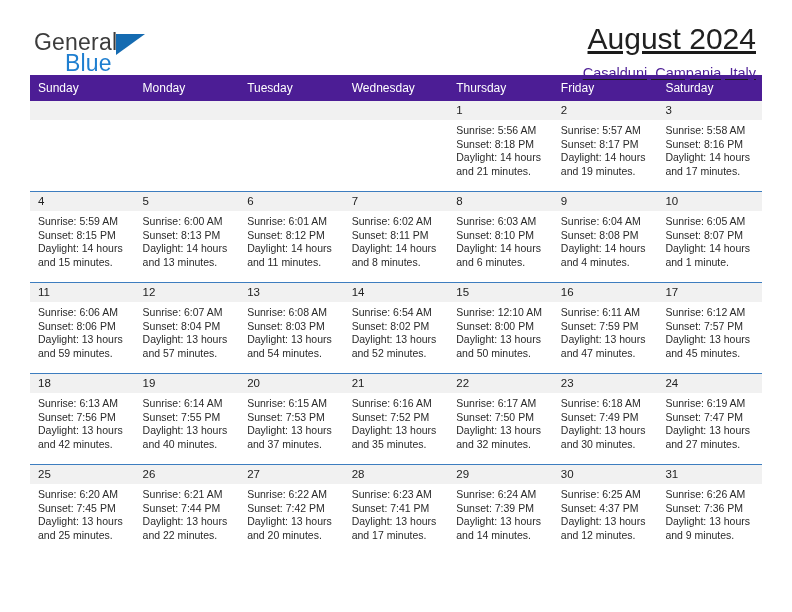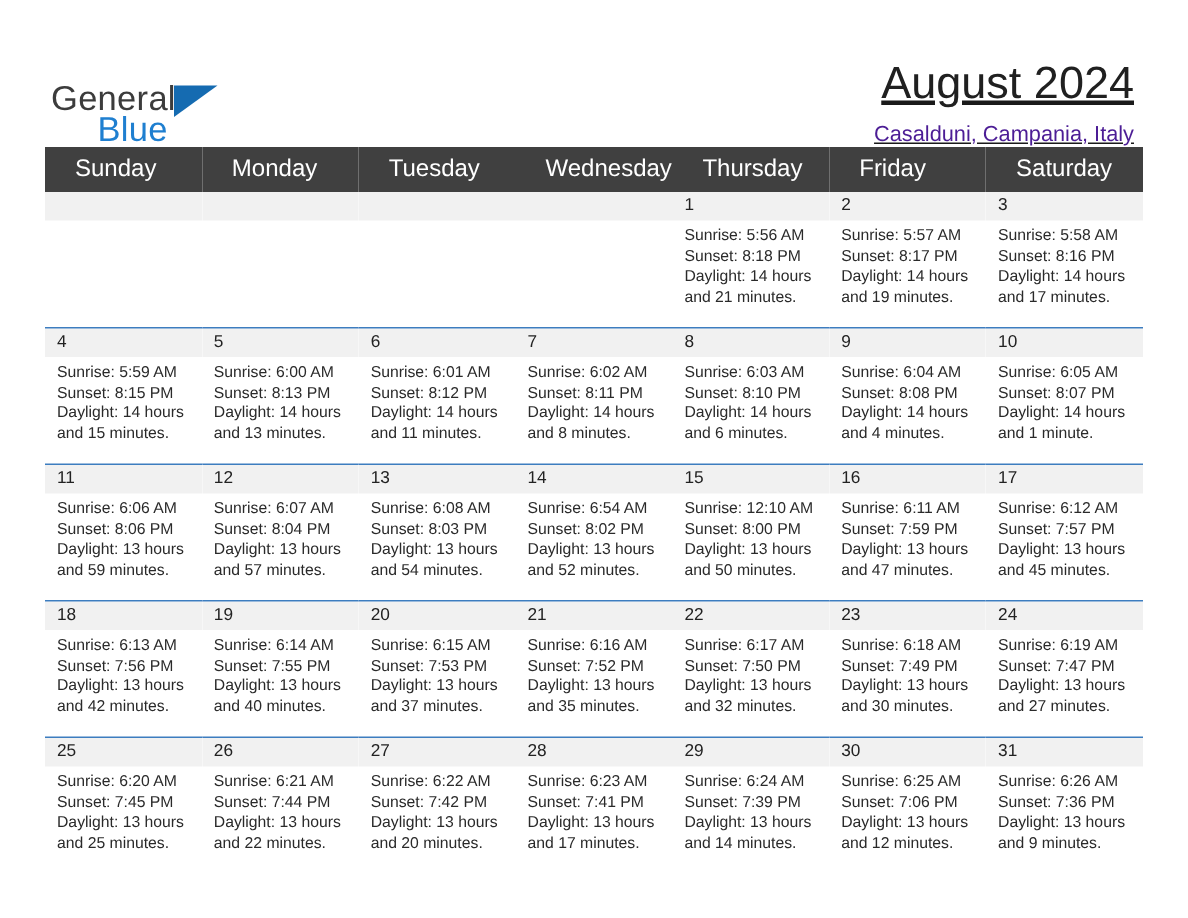--- a/index.html
+++ b/index.html
@@ -17,25 +17,25 @@
   .page {
     position: relative;
     width: 792px;
     height: 612px;
     box-sizing: border-box;
   }
 
   
   .header {
     display: flex;
-    align-items: flex-end;
+    align-items: center;
     justify-content: space-between;
     padding: 28px 36px 0 34px;
     box-sizing: border-box;
-    height: 98px;
+    height: 75px;
   }
   .brand {
     position: relative;
     line-height: 1;
     padding-top: 2px;
   }
   .brand-general {
     font-size: 23px;
     color: #3c3c3c;
     letter-spacing: .2px;
@@ -79,26 +79,26 @@
   }
 
   
   .calendar {
     margin: 0 30px;
     width: 732px;
     border-collapse: collapse;
     table-layout: fixed;
   }
   .calendar th {
-    background: #404040;
+    background: #4c1d95;
     color: #ffffff;
-    font-size: 16px;
+    font-size: 12px;
     font-weight: normal;
     text-align: left;
-    padding: 6px 0 6px 20px;
+    padding: 6px 0 6px 8px;
     height: 21px;
     box-sizing: border-box;
   }
   .calendar td {
     vertical-align: top;
     padding: 0;
     width: 104.57px;
     height: 90px;
     border-top: 1px solid #3d7dbf;
     background: #ffffff;
@@ -480,21 +480,21 @@
                 <div>Sunset: 7:39 PM</div>
                 <div class="wrapline">Daylight: 13 hours and 14 minutes.</div>
               </div>
             </div>
           </td>
           <td>
             <div class="cell-inner">
               <div class="daynum-band">30</div>
               <div class="cell-lines">
                 <div>Sunrise: 6:25 AM</div>
-                <div>Sunset: 7:06 PM</div>
+                <div>Sunset: 4:37 PM</div>
                 <div class="wrapline">Daylight: 13 hours and 12 minutes.</div>
               </div>
             </div>
           </td>
           <td>
             <div class="cell-inner">
               <div class="daynum-band">31</div>
               <div class="cell-lines">
                 <div>Sunrise: 6:26 AM</div>
                 <div>Sunset: 7:36 PM</div>

